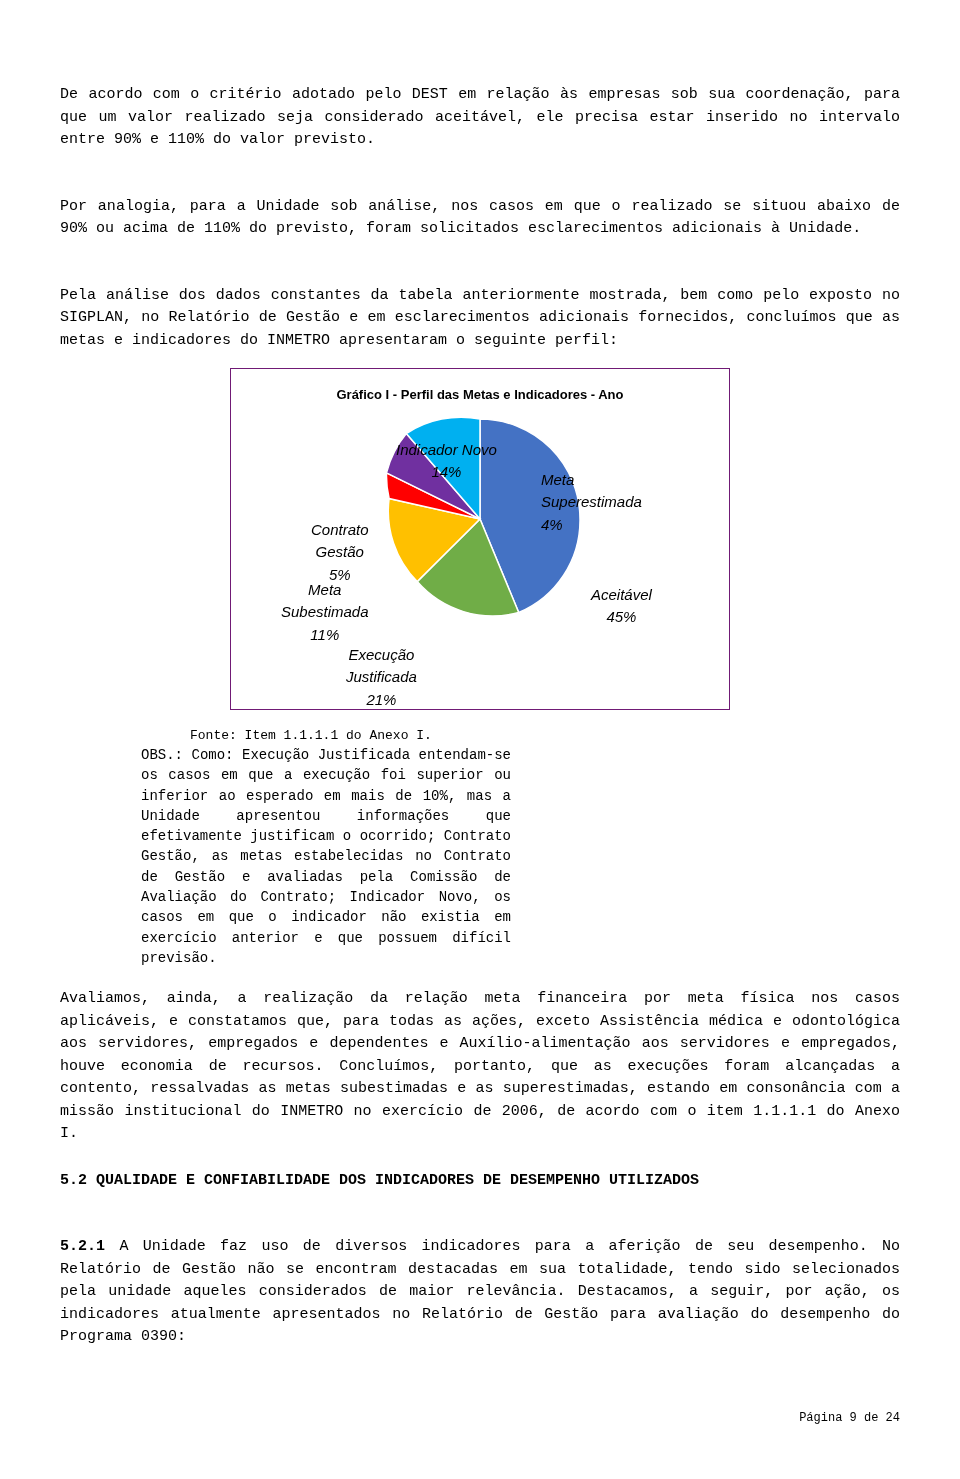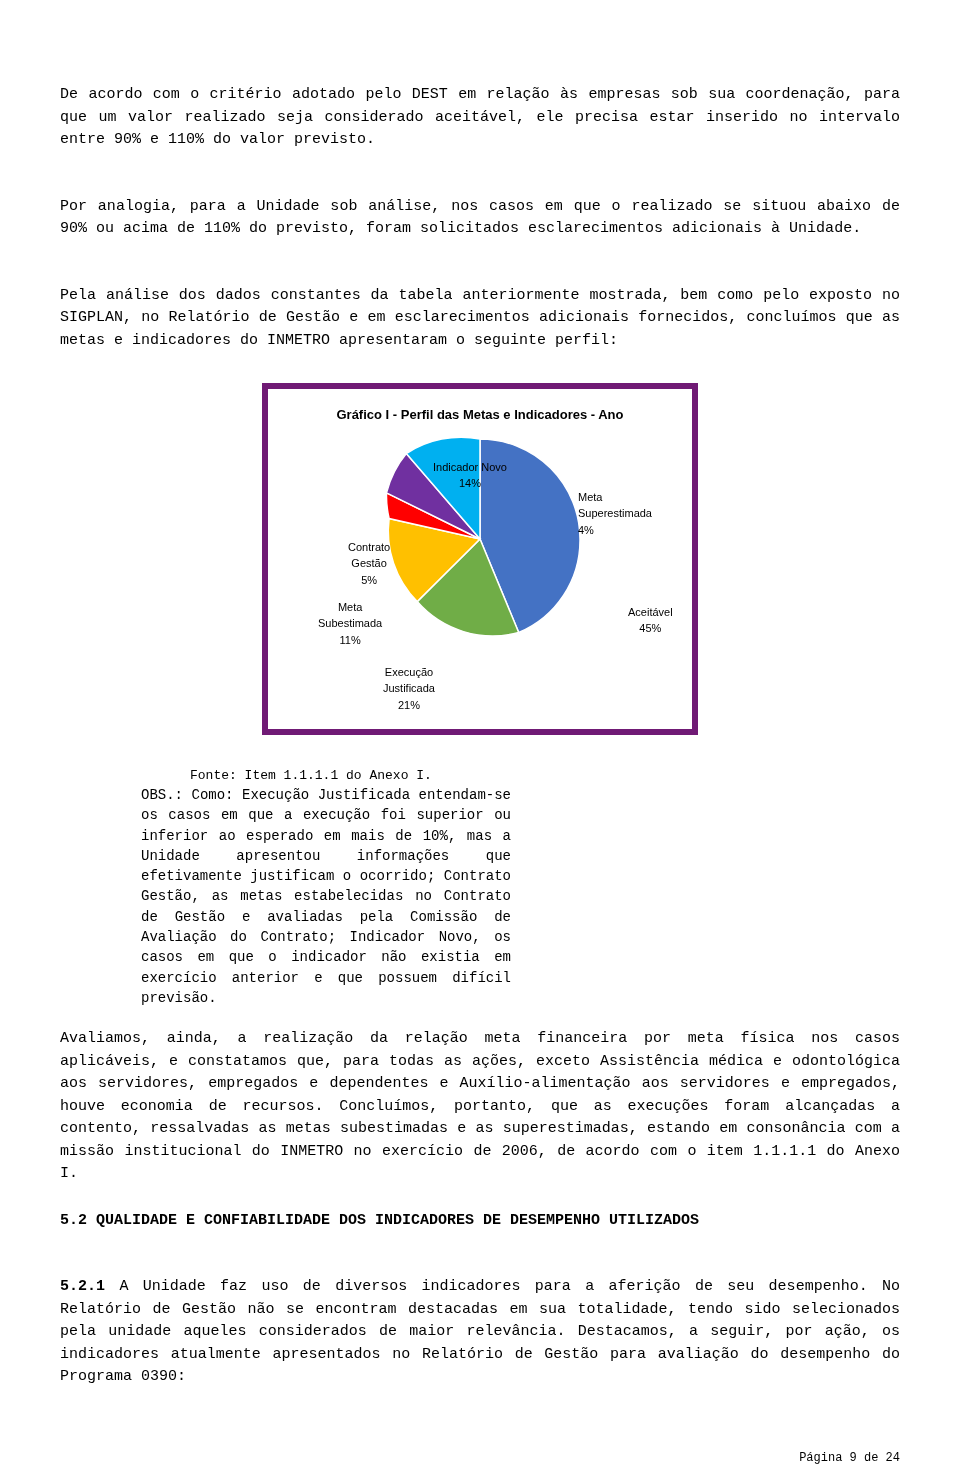--- a/index.html
+++ b/index.html
@@ -10,23 +10,23 @@
       color: #000;
       padding: 40px 60px;
       line-height: 1.5;
     }
     .main-text {
       text-align: justify;
       margin-bottom: 14px;
       margin-top: 44px;
     }
     .chart-container {
-      border: 6px solid #701a75;
-      margin: 31px auto;
-      width: 436px;
+      border: 1px solid #701a75;
+      margin: 16px auto;
+      width: 500px;
       padding: 16px 20px 20px 20px;
       background: #fff;
     }
     .chart-title {
       text-align: center;
       font-size: 13px;
       font-weight: bold;
       font-family: Arial, sans-serif;
       margin-bottom: 4px;
     }
@@ -87,21 +87,21 @@
 
       <path d="M110,110 L19.1,89.5 A100,100 0 0,1 16.5,63.8 Z" fill="#FF0000" stroke="white" stroke-width="1.5"></path>
 
       <path d="M110,110 L16.5,63.8 A100,100 0 0,1 36.3,24.5 Z" fill="#7030A0" stroke="white" stroke-width="1.5"></path>
 
       <path d="M110,110 L36.3,24.5 A100,100 0 0,1 110,10 Z" fill="#00B0F0" stroke="white" stroke-width="1.5"></path>
     </svg>
 
   </div>
 
-  <div style="position:relative; width:460px; height:260px; margin: -200px auto 0 auto; font-family:Arial,sans-serif; font-size:11px;">
+  <div style="position:relative; width:460px; height:260px; margin: -200px auto 0 auto; font-family:Arial,sans-serif; font-size:15px;font-style:italic;">
 
     <div style="position:absolute; left:145px; top:10px; text-align:center;">
       <span>Indicador Novo</span><br><span>14%</span>
     </div>
 
     <div style="position:absolute; left:290px; top:40px; text-align:left;">
       <span>Meta</span><br><span>Superestimada</span><br><span>4%</span>
     </div>
 
     <div style="position:absolute; left:60px; top:90px; text-align:center;">

